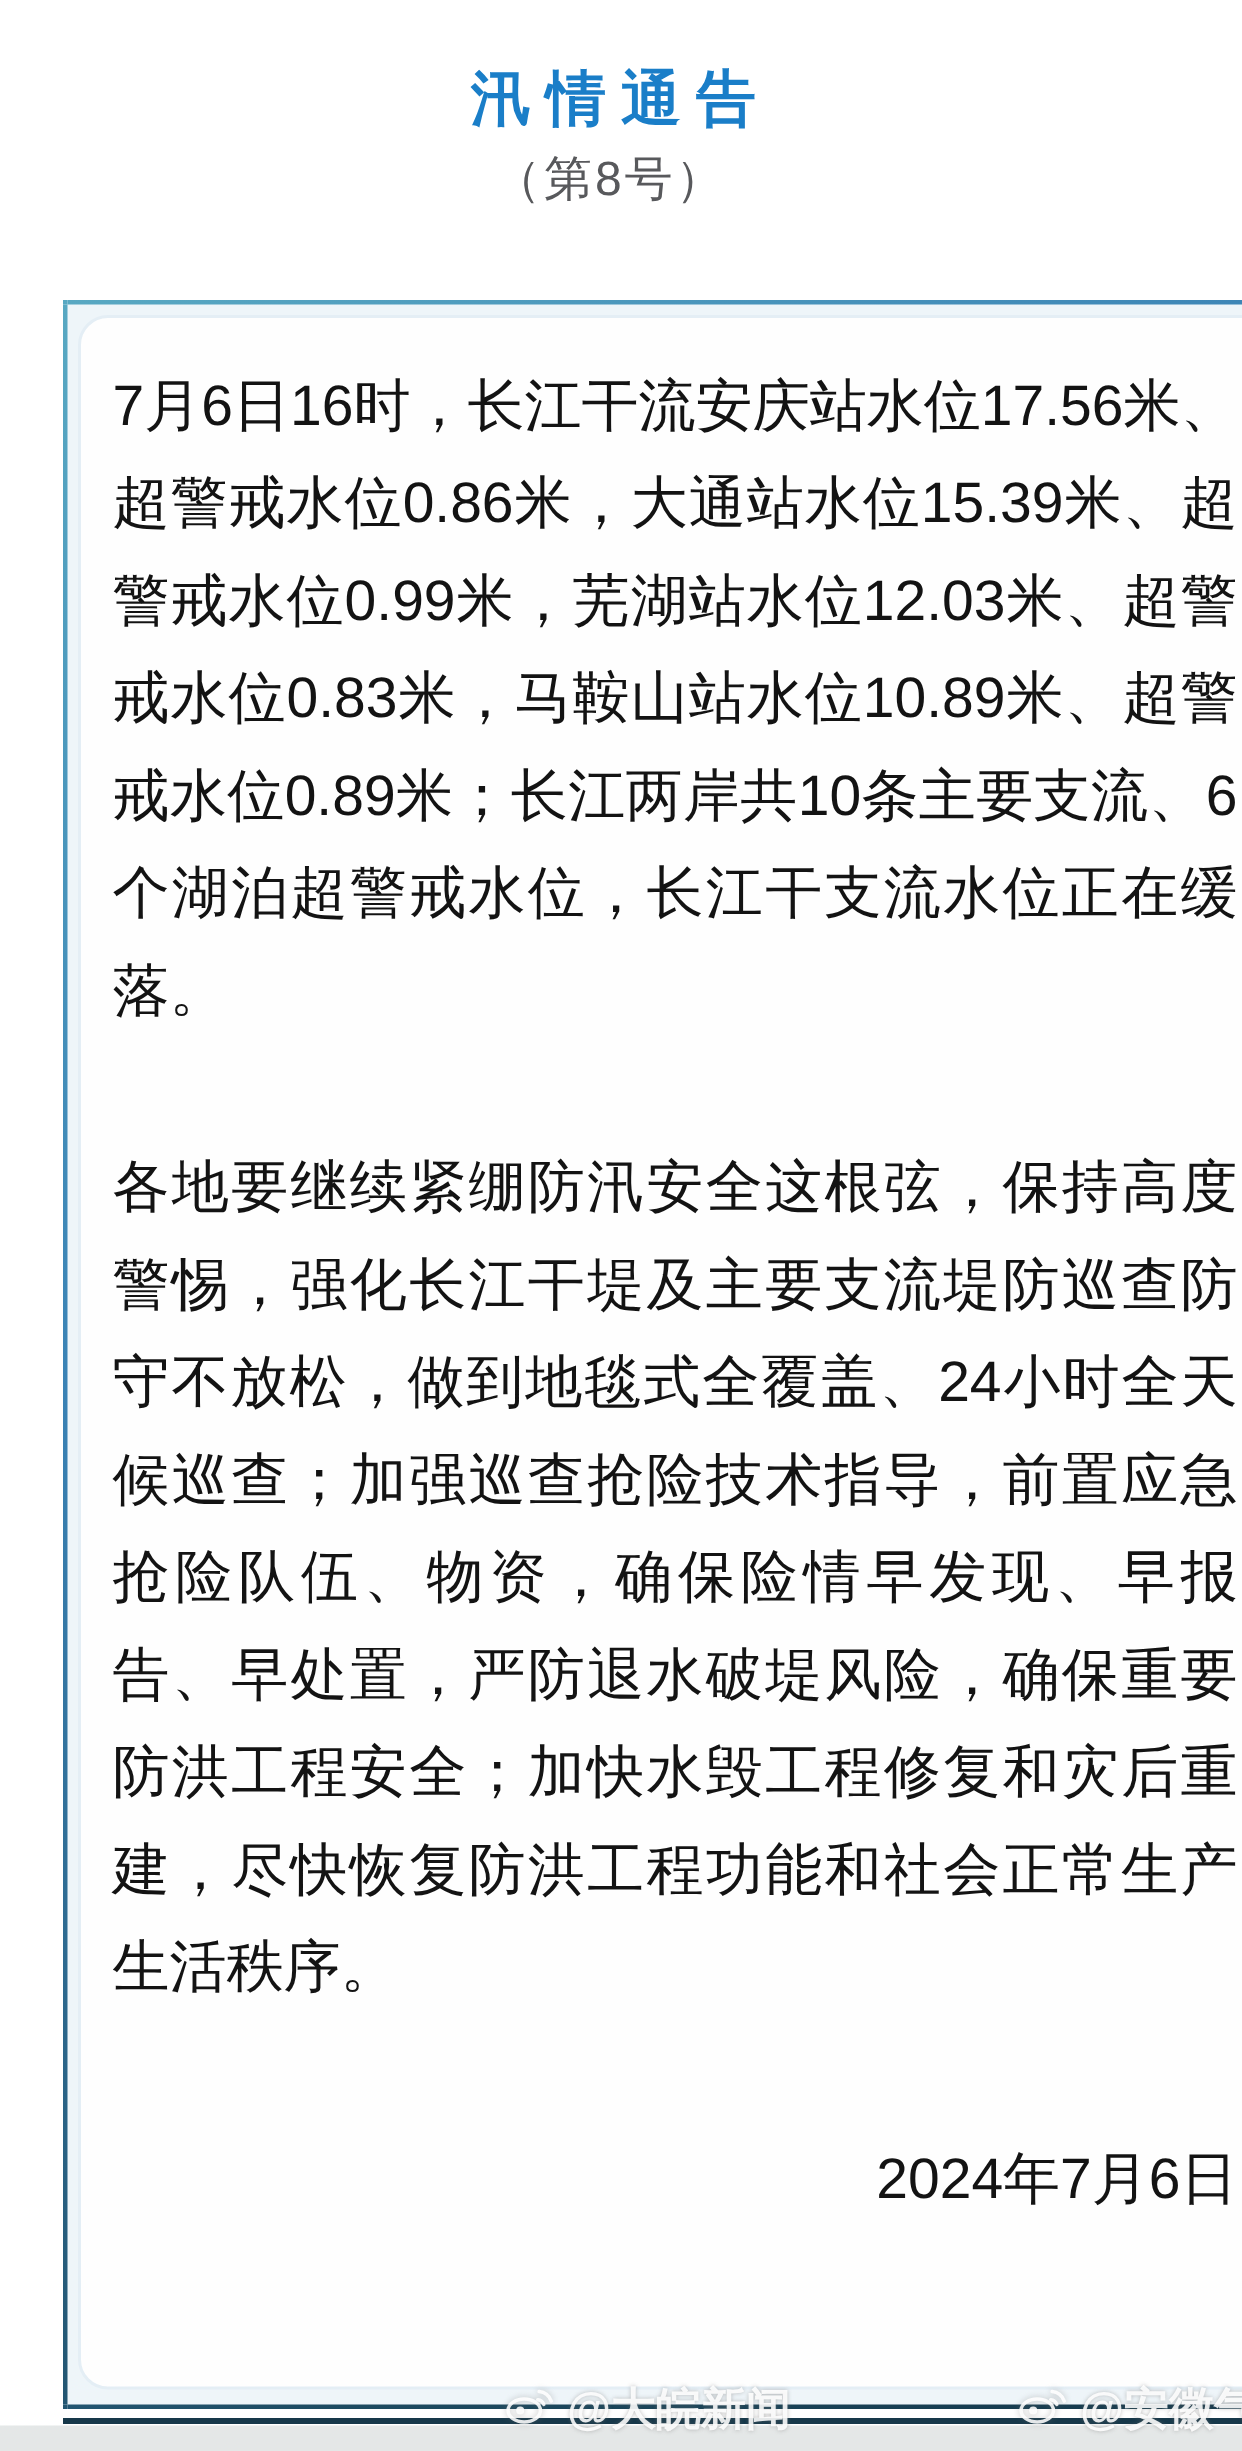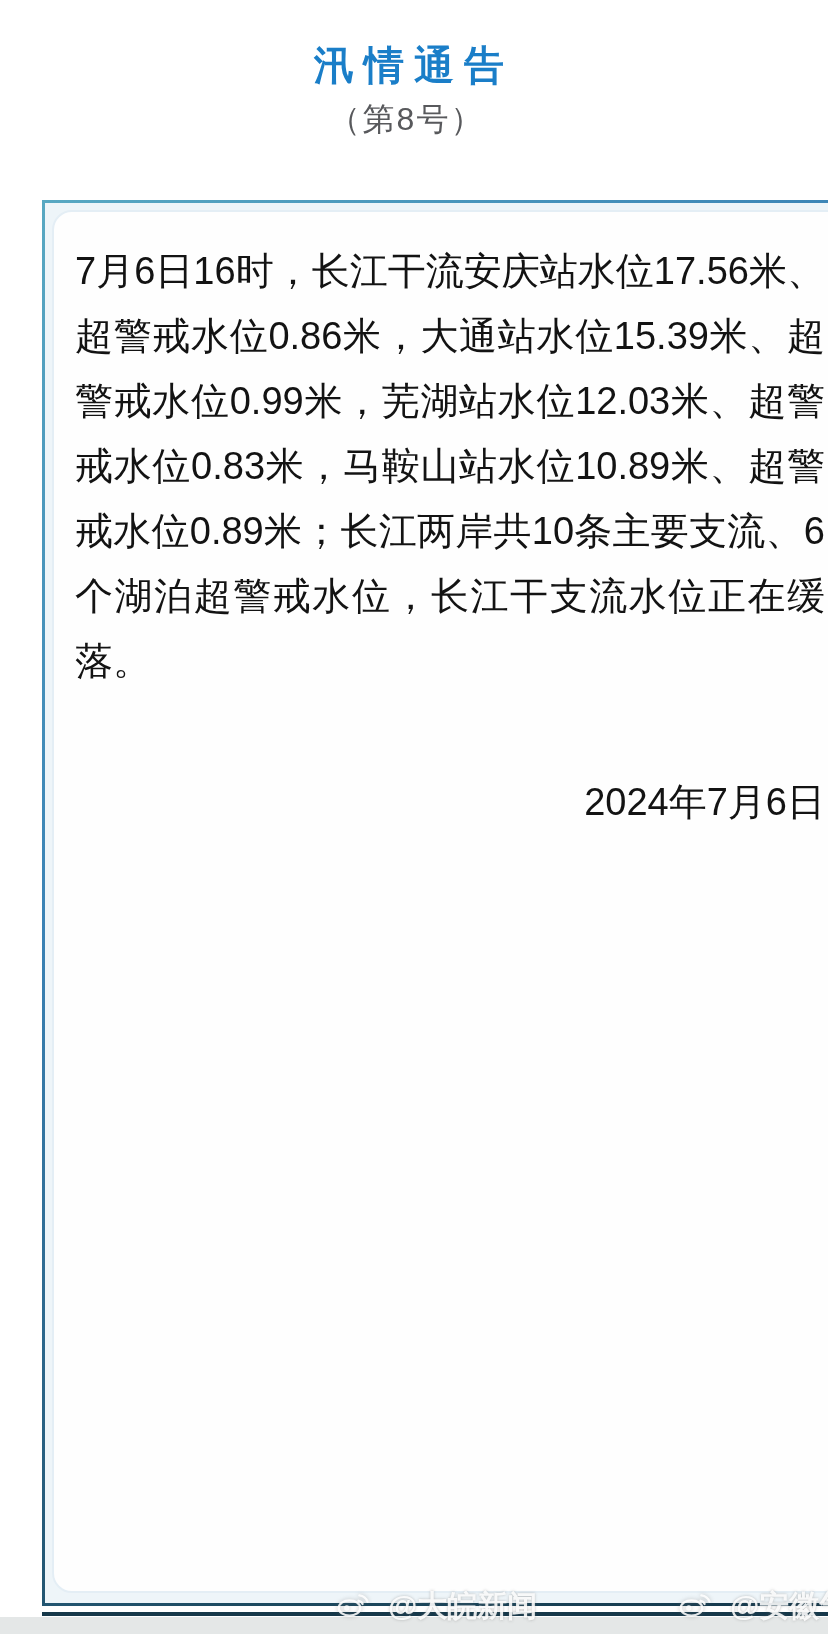--- a/index.html
+++ b/index.html
@@ -72,21 +72,21 @@
     position: absolute;
     left: 0; right: 0; bottom: 0;
     height: 17px;
     background: #e4e7e7;
   }
   .watermark {
     position: absolute;
     top: 1586px;
     display: flex;
     align-items: center;
-    gap: 16px;
+    gap: 6px;
     color: rgba(255,255,255,0.88);
     font-size: 30px;
     font-weight: 700;
     text-shadow: 0 0 3px rgba(110,110,110,0.45);
     white-space: nowrap;
   }
   .watermark svg {
     filter: drop-shadow(0 0 2px rgba(110,110,110,0.45));
   }
   .wm-1 { left: 336px; }
@@ -98,20 +98,21 @@
 <div class="page">
 
   <div class="title">汛情通告</div>
 
   <div class="subtitle">（第8号）</div>
 
   <div class="notice-box">
     <div class="inner-panel"></div>
     <div class="content">
       <p class="para">7月6日16时，长江干流安庆站水位17.56米、超警戒水位0.86米，大通站水位15.39米、超警戒水位0.99米，芜湖站水位12.03米、超警戒水位0.83米，马鞍山站水位10.89米、超警戒水位0.89米；长江两岸共10条主要支流、6个湖泊超警戒水位，长江干支流水位正在缓落。</p>
+      <p class="para">各地要继续紧绷防汛安全这根弦，保持高度警惕，强化长江干堤及主要支流堤防巡查防守不放松，做到地毯式全覆盖、24小时全天候巡查；加强巡查抢险技术指导，前置应急抢险队伍、物资，确保险情早发现、早报告、早处置，严防退水破堤风险，确保重要防洪工程安全；加快水毁工程修复和灾后重建，尽快恢复防洪工程功能和社会正常生产生活秩序。</p>
       <div class="sign-block">
         <div class="sign-line date-line">2024年7月6日</div>
       </div>
     </div>
   </div>
 
   <div class="bottom-line"></div>
   <div class="bottom-strip"></div>
 
   <div class="watermark wm-1">

